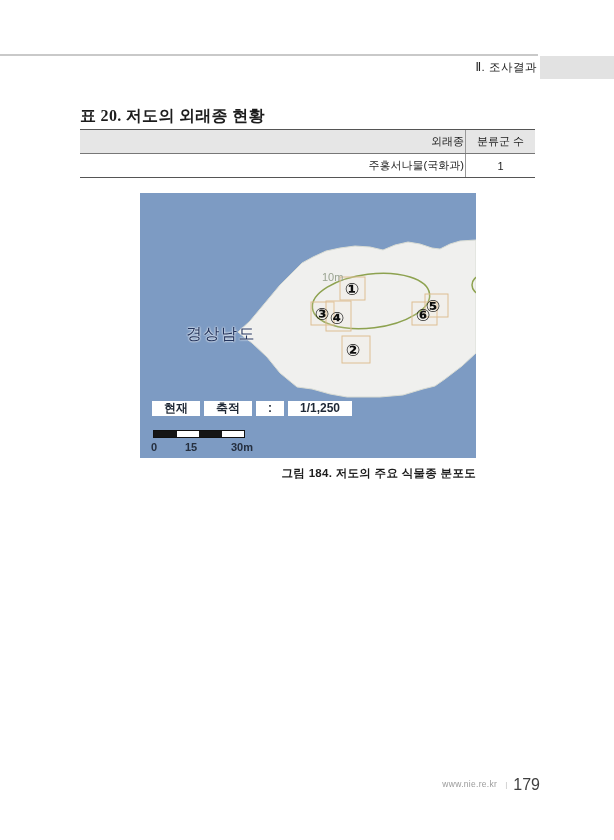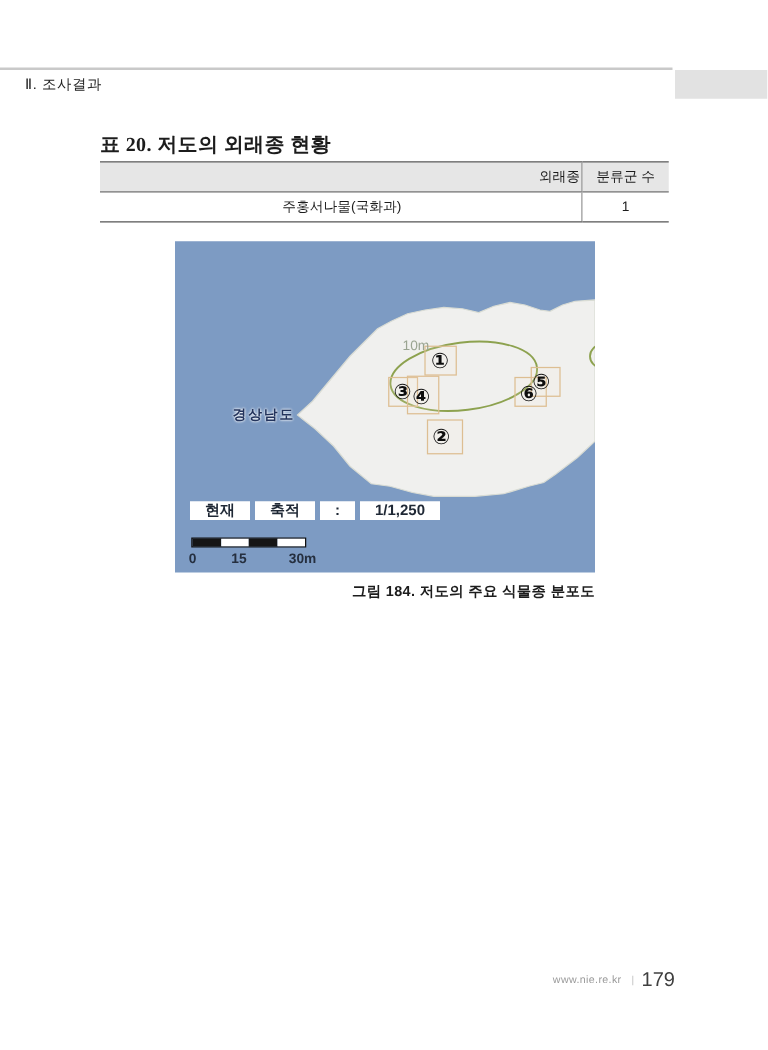--- a/index.html
+++ b/index.html
@@ -4,44 +4,44 @@
 <style>
   html,body{margin:0;padding:0;}
   body{
     width:614px;height:840px;position:relative;background:#ffffff;
     font-family:"Liberation Sans","DejaVu Sans",sans-serif;
     -webkit-font-smoothing:antialiased;overflow:hidden;
   }
   
   .hdr-rule{position:absolute;left:0;top:54px;width:538px;height:2px;background:#c9c9c9;}
   .hdr-tab{position:absolute;left:540px;top:56px;width:74px;height:23px;background:#e2e2e2;}
-  .hdr-text{position:absolute;left:0;top:60px;width:537px;text-align:left;
-    font-size:11.5px;color:#222;letter-spacing:.5px;margin-left:20px;}
+  .hdr-text{position:absolute;left:0;top:60px;width:537px;text-align:right;
+    font-size:11.5px;color:#222;letter-spacing:.5px;}
   
   .tbl-title{position:absolute;left:80px;top:106px;font-size:16px;font-weight:bold;color:#1c1c1c;letter-spacing:.3px;font-family:Liberation Serif, serif;}
   .tbl{position:absolute;left:80px;top:129px;width:455px;border-collapse:collapse;
     font-size:11px;color:#1c1c1c;}
   .tbl th{background:#e6e6e6;font-weight:normal;text-align:right;height:21px;
     border-top:1.5px solid #555;border-bottom:1px solid #777;}
   .tbl td{height:21px;border-bottom:1.5px solid #555;}
   .tbl .c-name{width:387px;}
   .tbl .c-count{width:68px;text-align:center;border-left:1px solid #999;}
-  .tbl td.c-name{text-align:center;padding-left:3px;margin-top:36px;}
+  .tbl td.c-name{text-align:right;padding-left:3px;margin-top:36px;}
   
   .map{position:absolute;left:140px;top:193px;width:336px;height:265px;
     background:var(--sea,#7d9bc3);overflow:hidden;}
   .map svg{position:absolute;left:0;top:0;}
   .island{fill:var(--island,#f0f0ee);stroke:#d9dcd4;stroke-width:1;}
   .contour{fill:none;stroke:var(--contour_line,#8da24f);stroke-width:1.5;}
   .mbox{fill:rgba(255,240,215,0.12);stroke:var(--marker_box,#ddbe92);stroke-width:1;}
   .legend{position:absolute;left:4px;top:3px;width:66px;height:112px;
     background:var(--legend_bg,#c3d0df);border:1px solid #3c4a66;
     padding:3px 0 0 3px;box-sizing:border-box;}
   .legend .li{font-size:12px;font-weight:bold;color:#101722;line-height:17.8px;letter-spacing:0;}
-  .region-label{position:absolute;left:46px;top:131px;font-size:11px;font-weight:bold;
+  .region-label{position:absolute;left:46px;top:131px;font-size:16px;font-weight:normal;
     color:var(--accent_navy,#22335c);letter-spacing:1.5px;
     text-shadow:0 0 2px #fff,0 0 2px #fff;}
   .contour-label{position:absolute;left:182px;top:78px;font-size:11px;color:#9aa491;}
   .marker{position:absolute;transform:translate(-50%,-50%);font-size:17px;font-weight:bold;
     color:#0e0e0e;line-height:1;}
   .mk1{left:212px;top:96px;} .mk2{left:213px;top:157px;} .mk3{left:182px;top:121px;}
   .mk4{left:197px;top:125px;} .mk5{left:293px;top:113px;} .mk6{left:283px;top:122px;}
   .scale-text{position:absolute;left:12px;top:208px;display:flex;gap:4px;}
   .scale-text .chip{background:#ffffff;color:#1f2835;font-size:12px;font-weight:bold;
     padding:0 12px;line-height:15px;}

